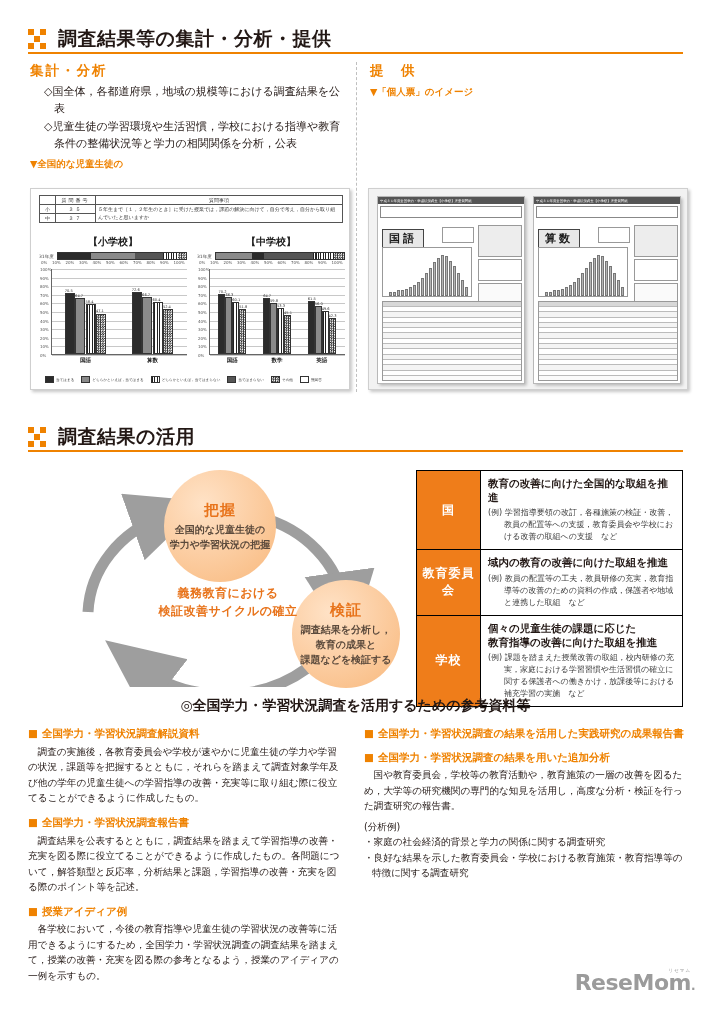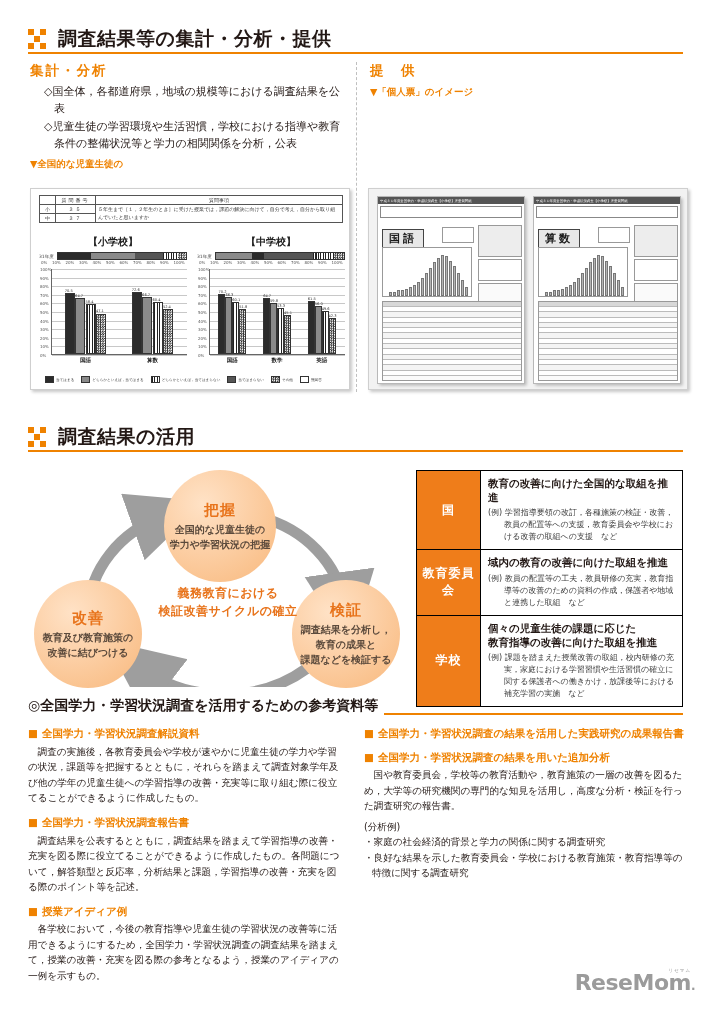--- a/index.html
+++ b/index.html
@@ -111,21 +111,21 @@
   .role-table td { border:1px solid #000; vertical-align:middle; }
   .role-key {
     background:#ef7d1a; color:#fff; font-weight:bold; text-align:center;
     font-size:12px; width:64px; letter-spacing:1px;
   }
   .role-val { padding:5px 7px 6px 7px; }
   .role-val .r-title { font-size:10.5px; font-weight:bold; color:#231815; line-height:1.35; }
   .role-val .r-ex { font-size:8px; color:#3a3a3a; line-height:1.5; margin-top:3px; text-indent:-16px; padding-left:16px; }
 
   
-  .ref-head { font-size:14px; font-weight:bold; color:#231815; display:flex; align-items:flex-end; }
+  .ref-head { font-size:14px; font-weight:bold; color:#231815; display:flex; align-items:center;flex-direction:column; }
   .ref-rule { flex:1; height:2px; background:#ef8200; margin-left:6px; }
 
   .ref-title { font-size:10.5px; font-weight:bold; color:#ef8200; line-height:1.4; display:flex; gap:4px; }
   .ref-title .mk { color:#ef8200; flex:0 0 auto; }
   .ref-body { font-size:9.6px; line-height:1.62; color:#231815; text-indent:1em; margin-top:3px; }
   .ref-sub { font-size:9.6px; line-height:1.6; color:#231815; margin-top:5px; }
   .ref-sub .bl { text-indent:-8px; padding-left:8px; }
 
   
   .logo { position:absolute; font-size:22px; font-weight:bold; color:#9b9b9b; letter-spacing:-.5px; font-family:"DejaVu Sans", sans-serif; }
@@ -499,27 +499,20 @@
 
     <div class="circle" style="left:268px; top:118px; width:108px; height:108px;">
       <div class="c-title">検証</div>
       <div class="c-desc">
         <div>調査結果を分析し，</div>
         <div>教育の成果と</div>
         <div>課題などを検証する</div>
       </div>
     </div>
 
-    <div class="circle" style="left:10px; top:118px; width:108px; height:108px;">
-      <div class="c-title">改善</div>
-      <div class="c-desc">
-        <div>教育及び教育施策の</div>
-        <div>改善に結びつける</div>
-      </div>
-    </div>
 
     <div class="center-text" style="left:116px; top:122px; width:176px;">
       <div>義務教育における</div>
       <div>検証改善サイクルの確立</div>
     </div>
   </div>
 
   <table class="role-table" style="left:416px; top:470px; width:267px;">
     <tbody>
         <tr>

